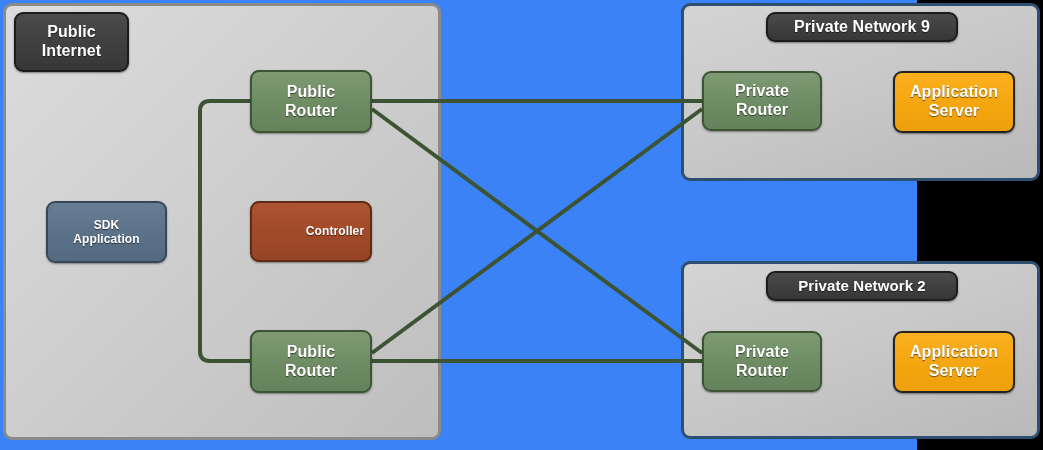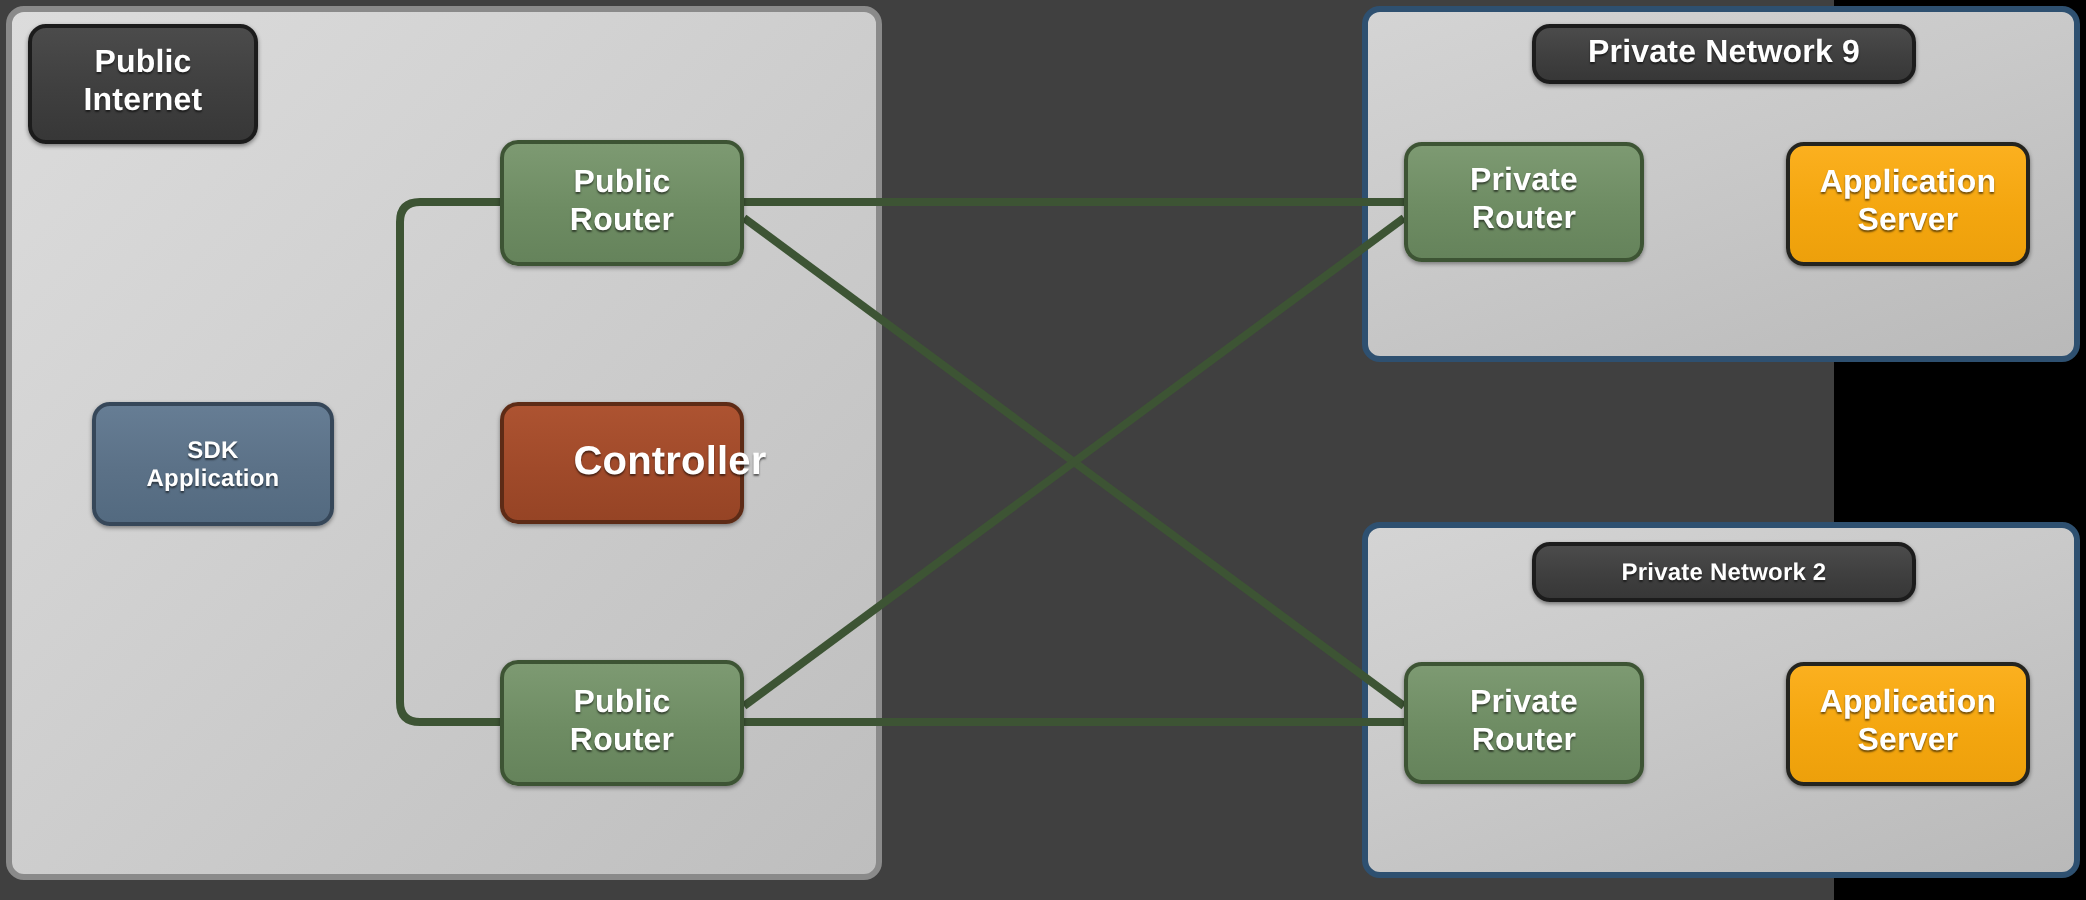--- a/index.html
+++ b/index.html
@@ -13,21 +13,21 @@
     position: relative;
     overflow: hidden;
     font-family: "Liberation Sans", sans-serif;
   }
 
   #stage {
     position: absolute;
     left: 0; top: 0;
     width: 917px;
     height: 450px;
-    background: #404040;
+    background: #3b82f6;
   }
 
   
   .zone {
     position: absolute;
     box-sizing: border-box;
     border-radius: 9px;
     background: linear-gradient(125deg, #d8d8d8 0%, #cccccc 40%, #bdbdbd 100%);
   }
   .zone-public {
@@ -99,29 +99,29 @@
   
   .node-amber {
     background: linear-gradient(180deg, #fbb01f 0%, #f4a60f 55%, #eda00b 100%);
     border: 2px solid #24241f;
     box-shadow: 0 1px 2px rgba(0,0,0,.45);
   }
 
   
   #public-internet-chip { left: 14px;  top: 12px;  width: 115px; height: 60px; font-size: 16px; }
   #sdk-application     { left: 46px;  top: 201px; width: 121px; height: 62px; font-size: 12px; }
-  #controller          { left: 250px; top: 201px; width: 122px; height: 61px; font-size: 20px; padding-left: 48px; }
+  #controller          { left: 250px; top: 201px; width: 122px; height: 61px; font-size: 12px; padding-left: 48px; }
   #public-router-1     { left: 250px; top: 70px;  width: 122px; height: 63px; font-size: 16px; }
   #public-router-2     { left: 250px; top: 330px; width: 122px; height: 63px; font-size: 16px; }
 
   #private-net-1-chip  { left: 766px; top: 12px;  width: 192px; height: 30px; font-size: 16px; }
   #private-router-1    { left: 702px; top: 71px;  width: 120px; height: 60px; font-size: 16px; }
   #app-server-1        { left: 893px; top: 71px;  width: 122px; height: 62px; font-size: 16px; }
 
-  #private-net-2-chip  { left: 766px; top: 271px; width: 192px; height: 30px; font-size: 12px; }
+  #private-net-2-chip  { left: 766px; top: 271px; width: 192px; height: 30px; font-size: 15px; }
   #private-router-2    { left: 702px; top: 331px; width: 120px; height: 61px; font-size: 16px; }
   #app-server-2        { left: 893px; top: 331px; width: 122px; height: 62px; font-size: 16px; }
 </style>
 </head>
 <body>
 
 <div id="stage">
 
   <div class="zone zone-public" id="zone-public"></div>
 

